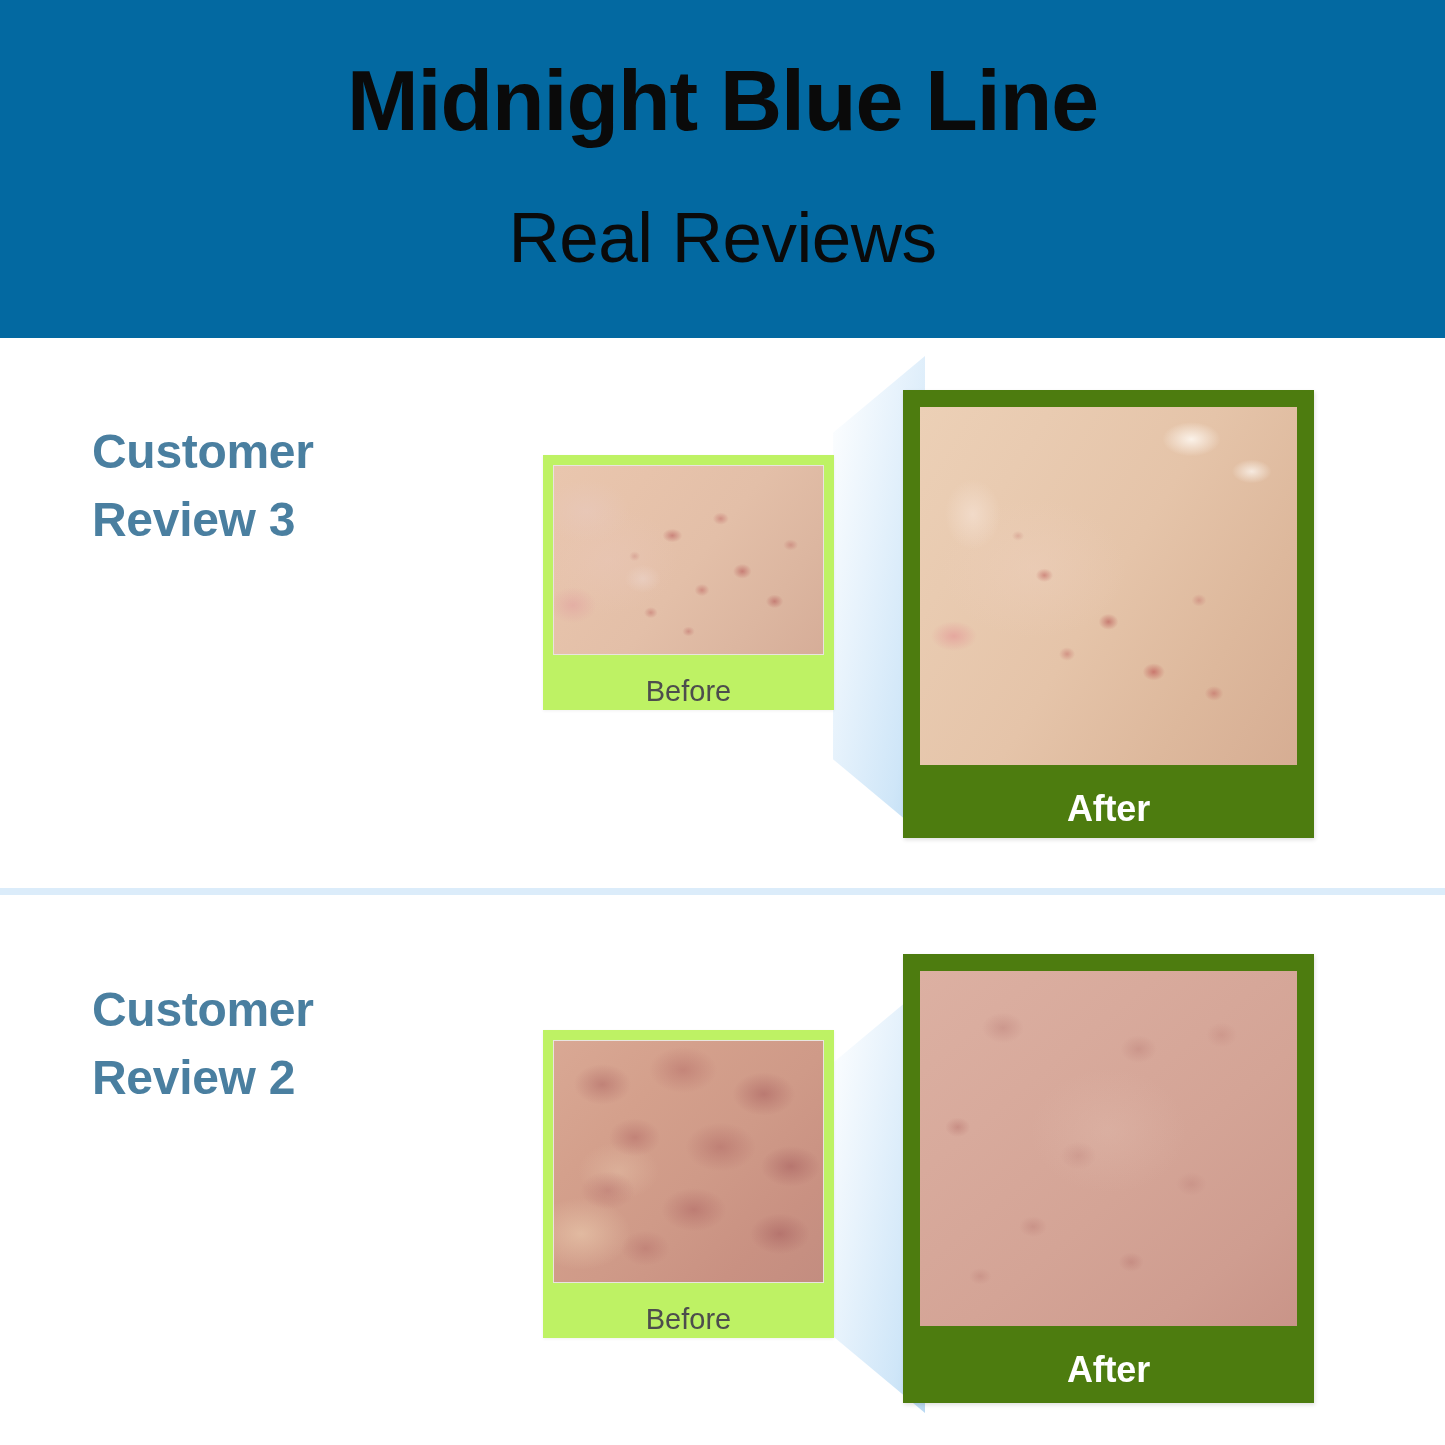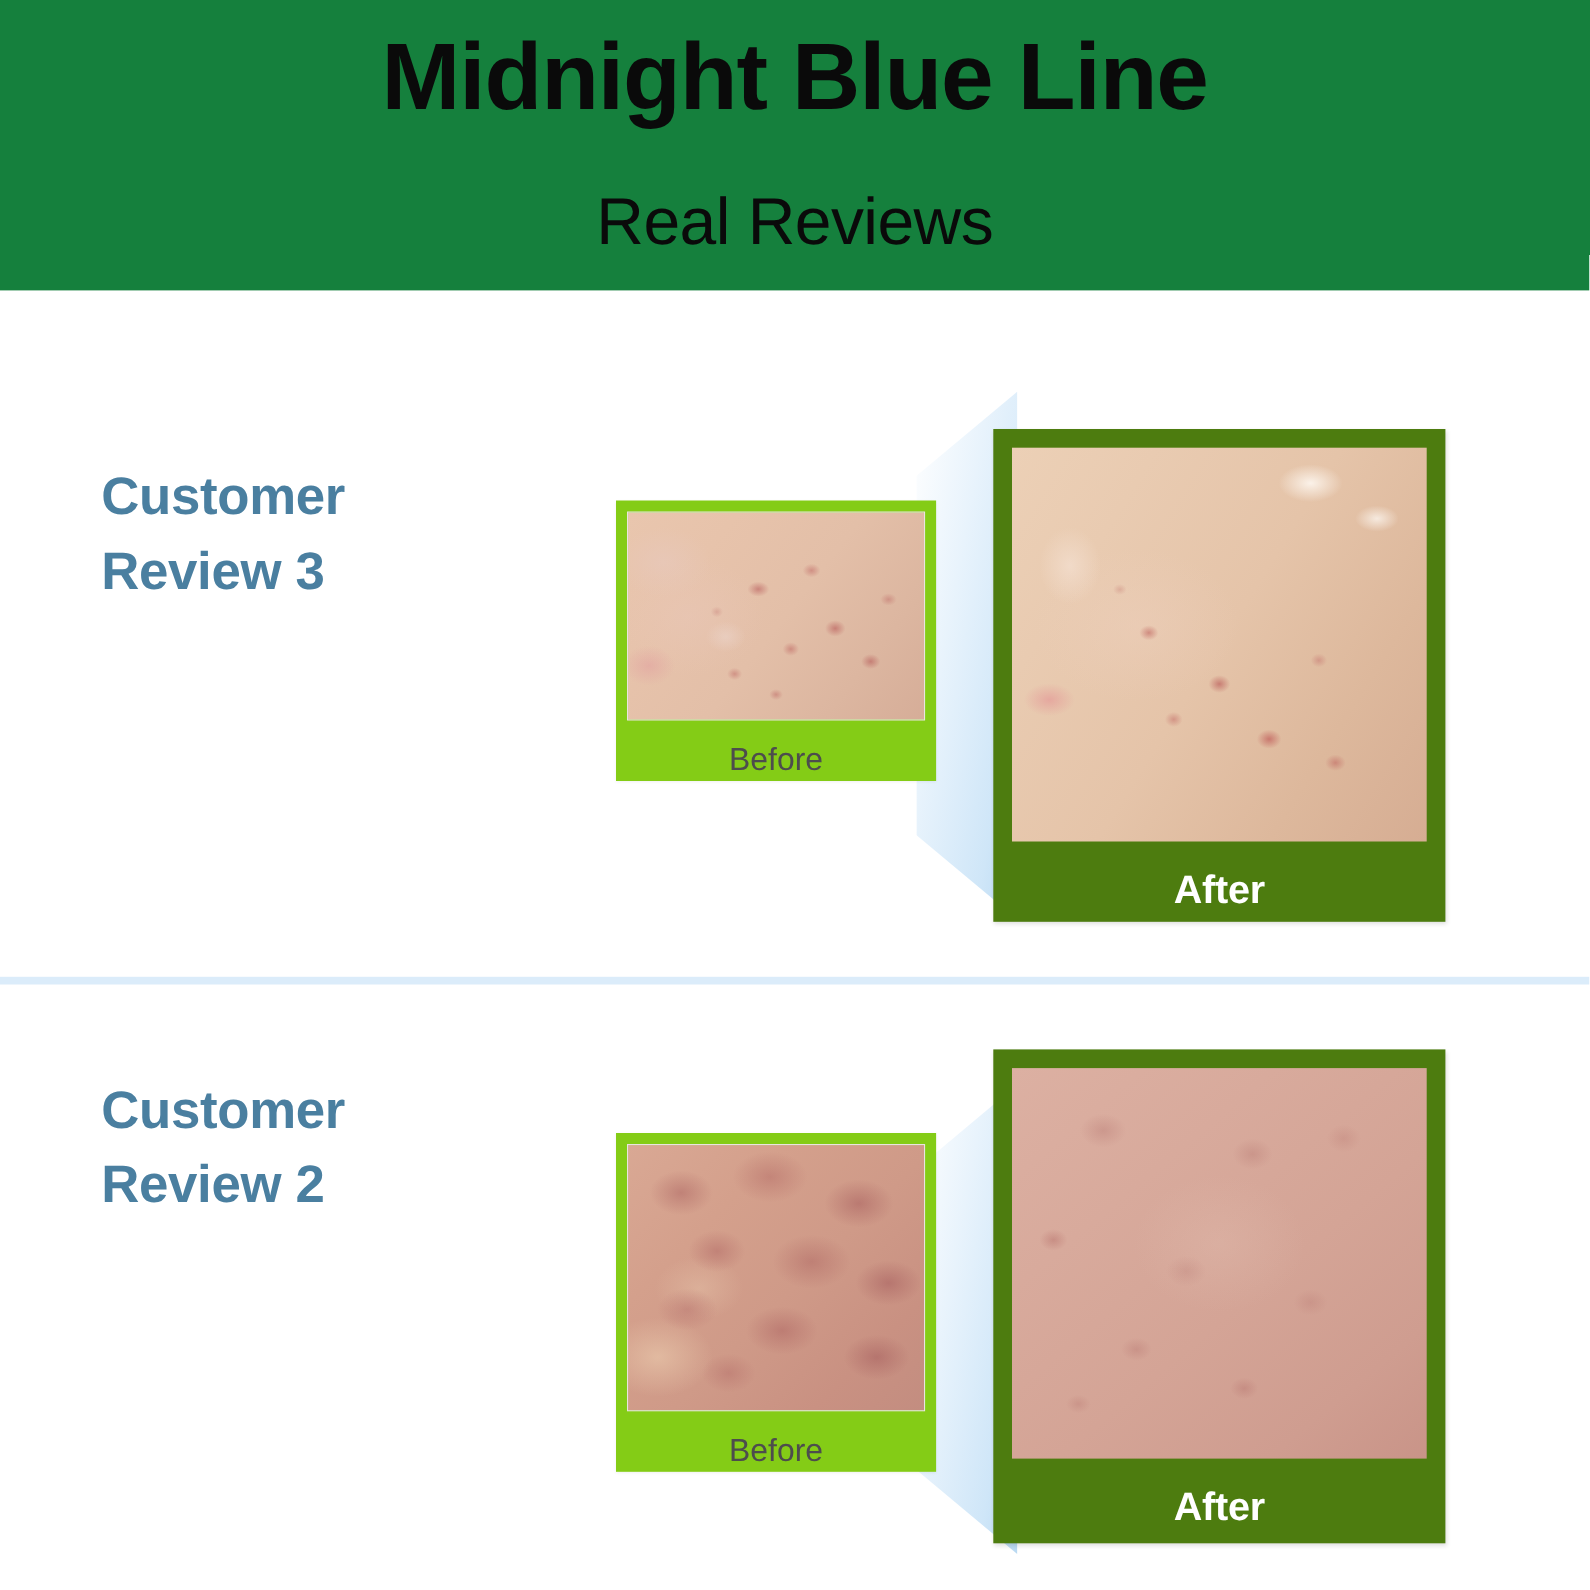--- a/index.html
+++ b/index.html
@@ -6,32 +6,32 @@
   html,body { background:#ffffff; }
   body {
     width:1445px; height:1445px;
     font-family:"Liberation Sans", sans-serif;
     position:relative; overflow:hidden;
     background:#ffffff;
   }
 
   
   .header {
-    position:absolute; left:0; top:0; width:1445px; height:264px;
-    background:#15803d;
+    position:absolute; left:0; top:0; width:1445px; height:338px;
+    background:#0369a1;
     display:flex; flex-direction:column;
     align-items:center; justify-content:center;gap:44px;
   }
   .title-main {
     font-size:86px; font-weight:700; color:#0a0a0a;
     letter-spacing:-1px; line-height:1.05;
     text-align:center;
   }
   .title-sub {
-    font-size:60px; font-weight:400; color:#0a0a0a;
+    font-size:71px; font-weight:400; color:#0a0a0a;
     letter-spacing:-0.5px; line-height:1.25;
     text-align:center; margin-top:4px;
   }
 
   
   .review-section { position:absolute; left:0; width:1445px; }
   #section-1 { top:338px; height:552px; }
   #section-2 { top:896px; height:549px; }
 
   .divider {
@@ -57,23 +57,23 @@
     left:833px; top:18px; width:92px; height:480px;
     clip-path:polygon(100% 0%, 100% 100%, 0% 84%, 0% 16%);
   }
   #section-2 .cone {
     left:833px; top:90px; width:92px; height:427px;
     clip-path:polygon(100% 0%, 100% 100%, 0% 82%, 0% 18%);
   }
 
   
   .before-card {
-    position:absolute; left:560px;
+    position:absolute; left:543px;
     width:291px;
-    background:#84cc16;
+    background:#bef264;
     padding:10px 10px 0 10px;
     box-shadow:0 1px 3px rgba(0,0,0,0.06);
   }
   #section-1 .before-card { top:117px; height:255px; }
   #section-2 .before-card { top:134px; height:308px; }
 
   .before-photo {
     width:271px; position:relative; overflow:hidden;
     border:1px solid #e9e4e0;
   }

